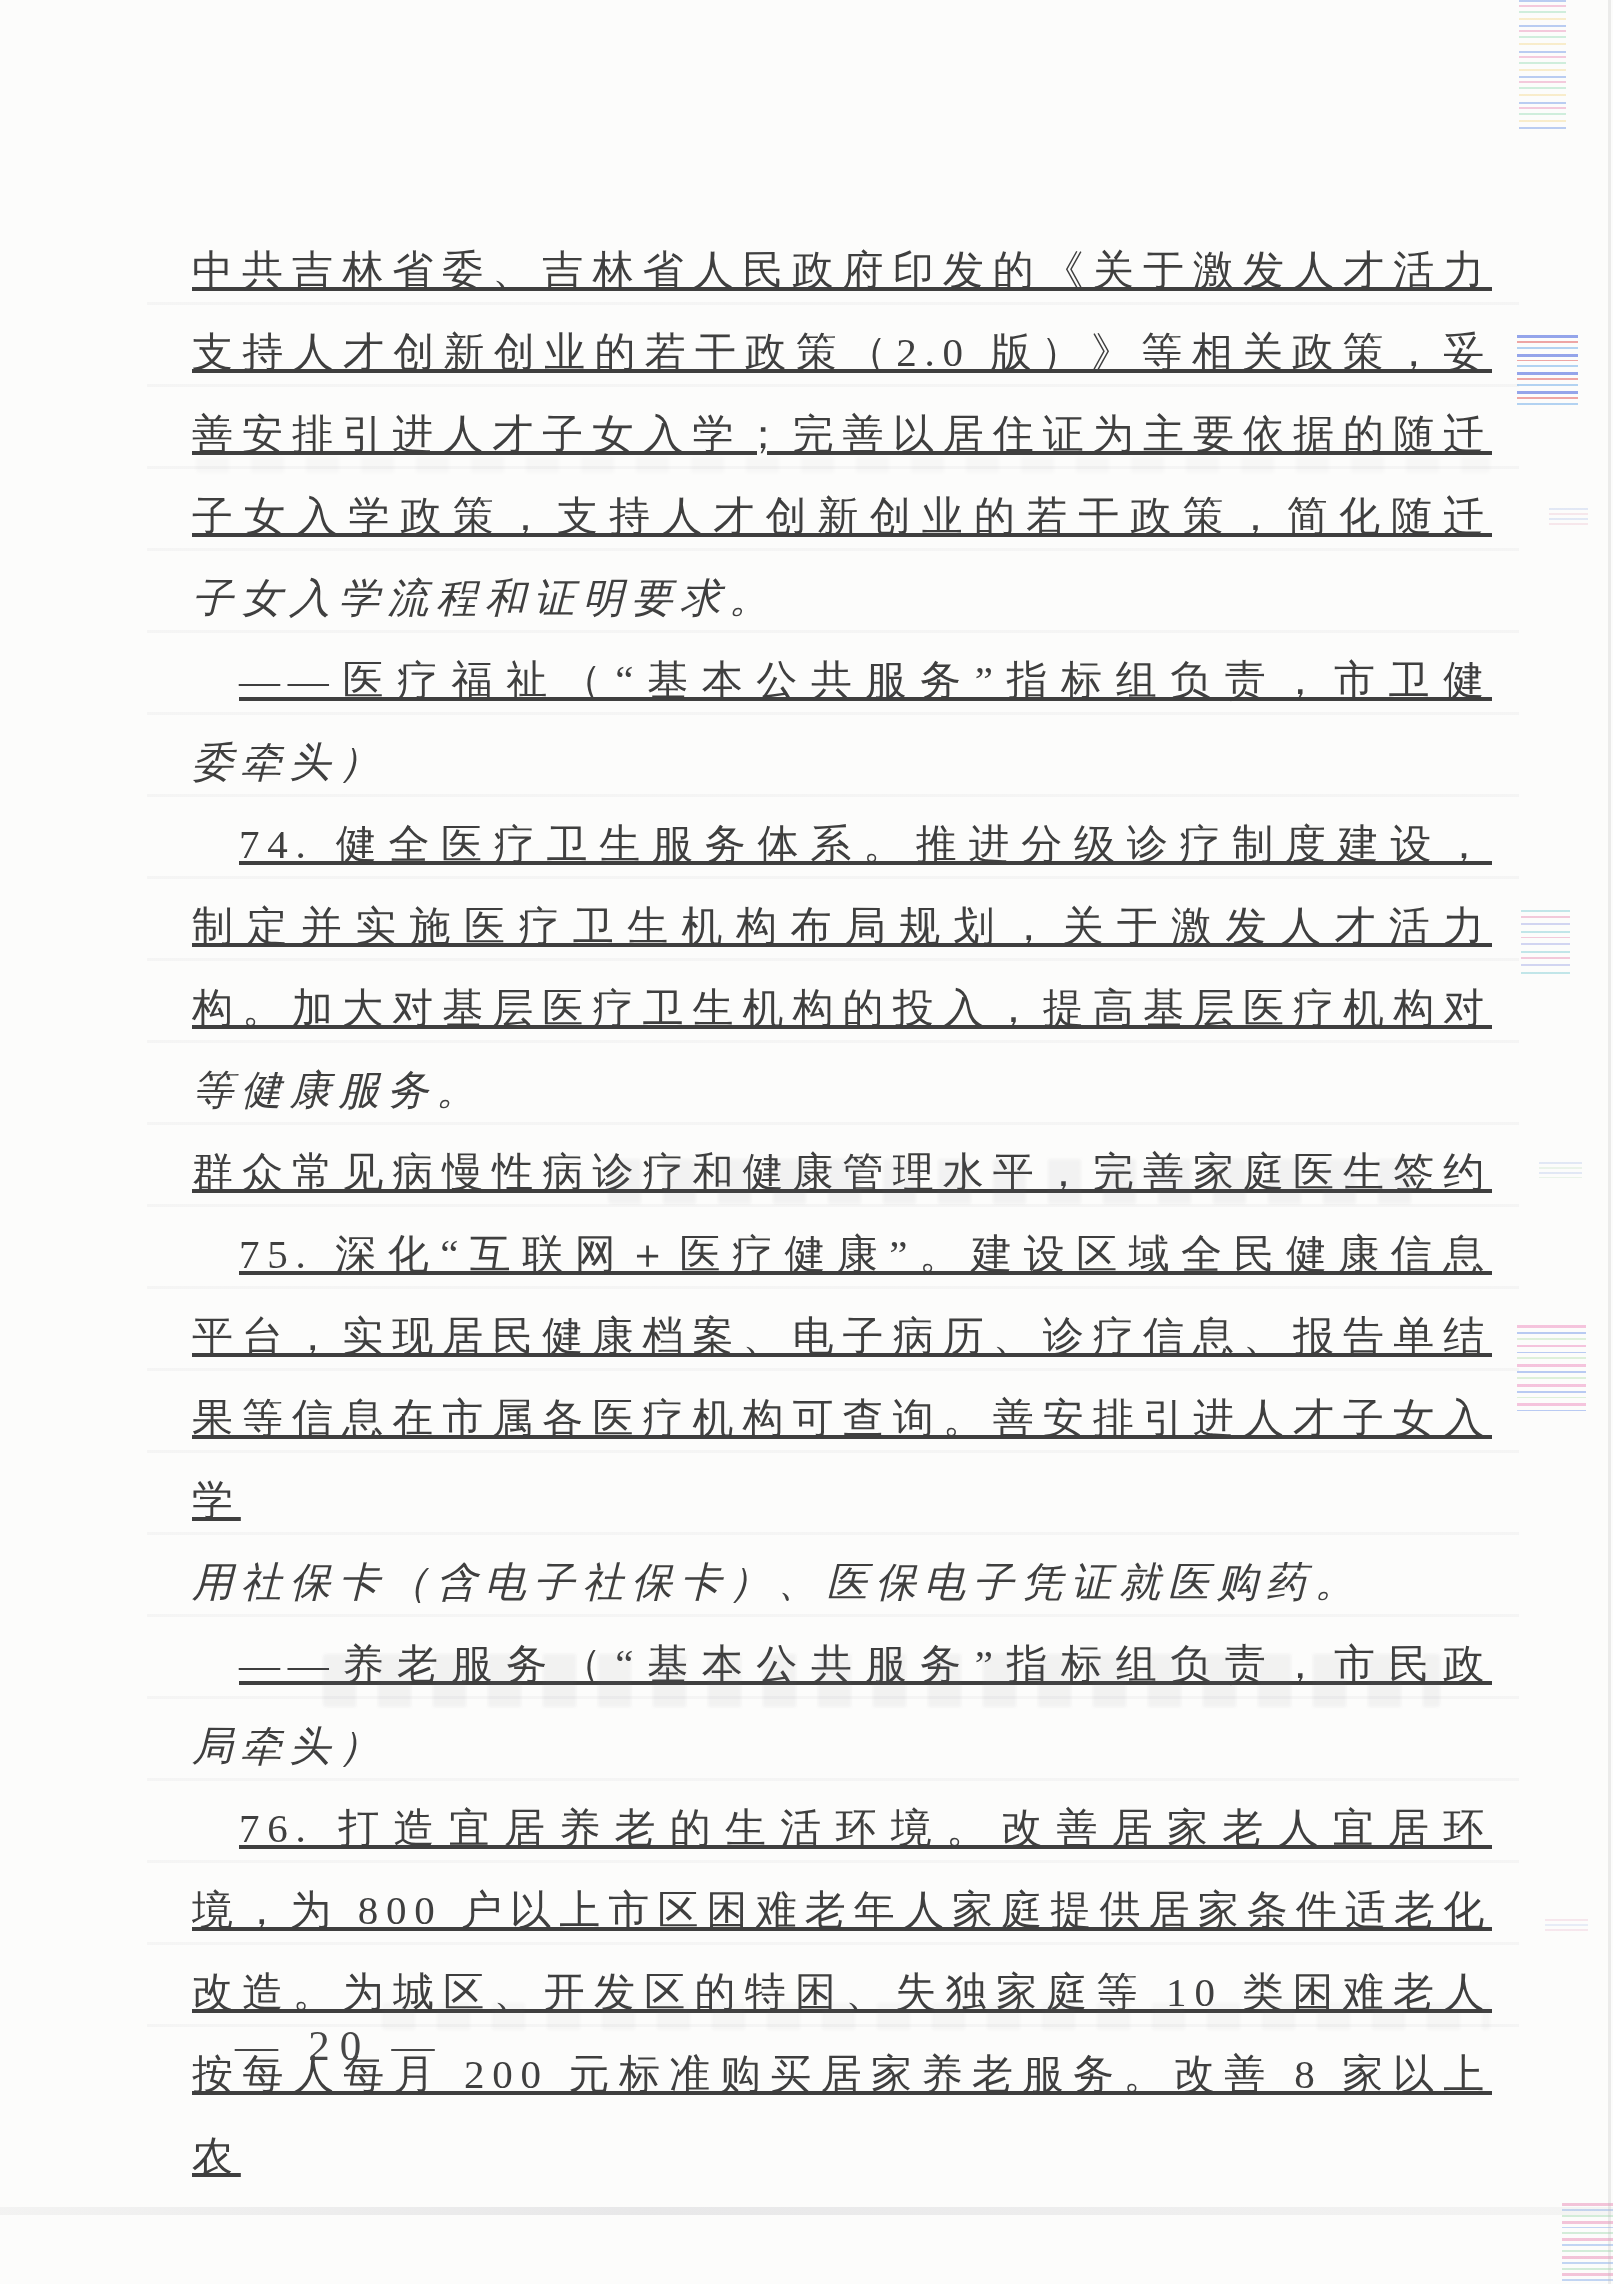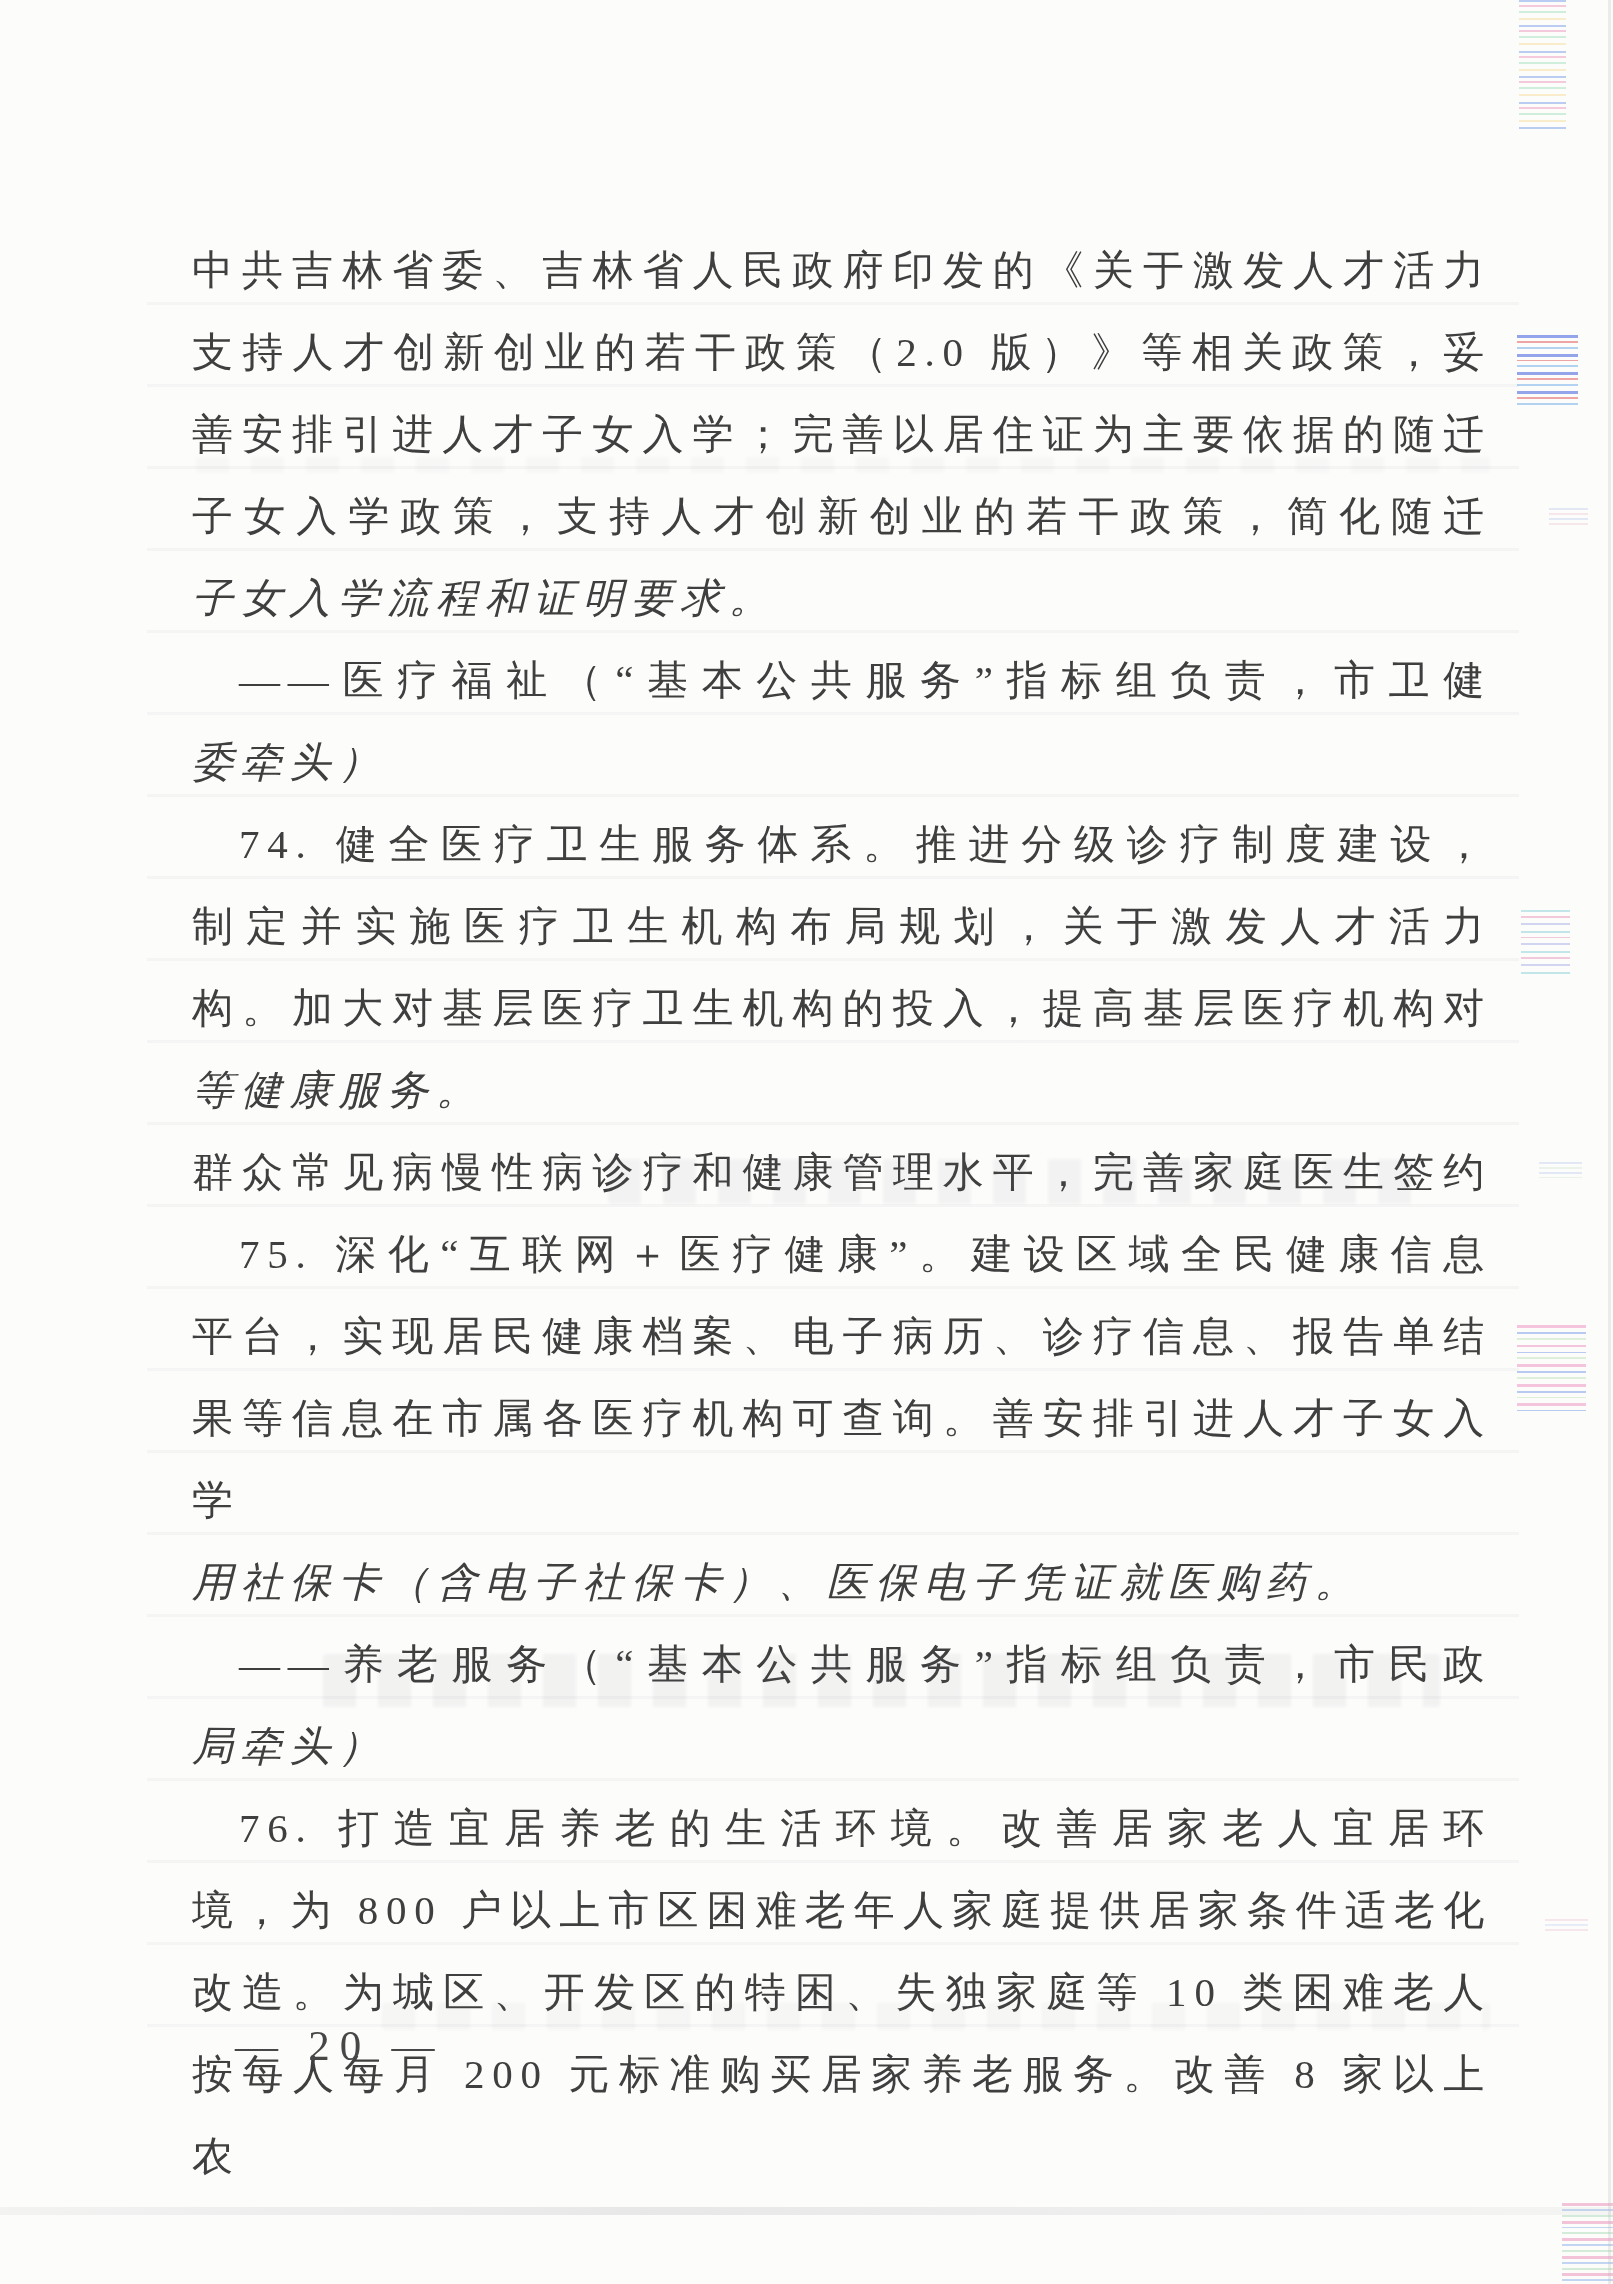--- a/index.html
+++ b/index.html
@@ -17,21 +17,21 @@
   }
   .line {
     font-size:41px;
     line-height:82px;
     letter-spacing:7.8px;
     text-align:justify;
     text-justify:inter-character;
     white-space:normal;
     font-weight:400;
   }
-  .fill { text-align-last:justify; }
+  .fill { text-align-last:justify;text-decoration:underline; }
   .end  { text-align-last:left;font-style:italic; }
   .indent { text-indent:47px; }
   .page-number {
     position:absolute;
     left:235px; top:2021px;
     font-size:43px;
     letter-spacing:9.8px;
     color:#474747;
   }
   

